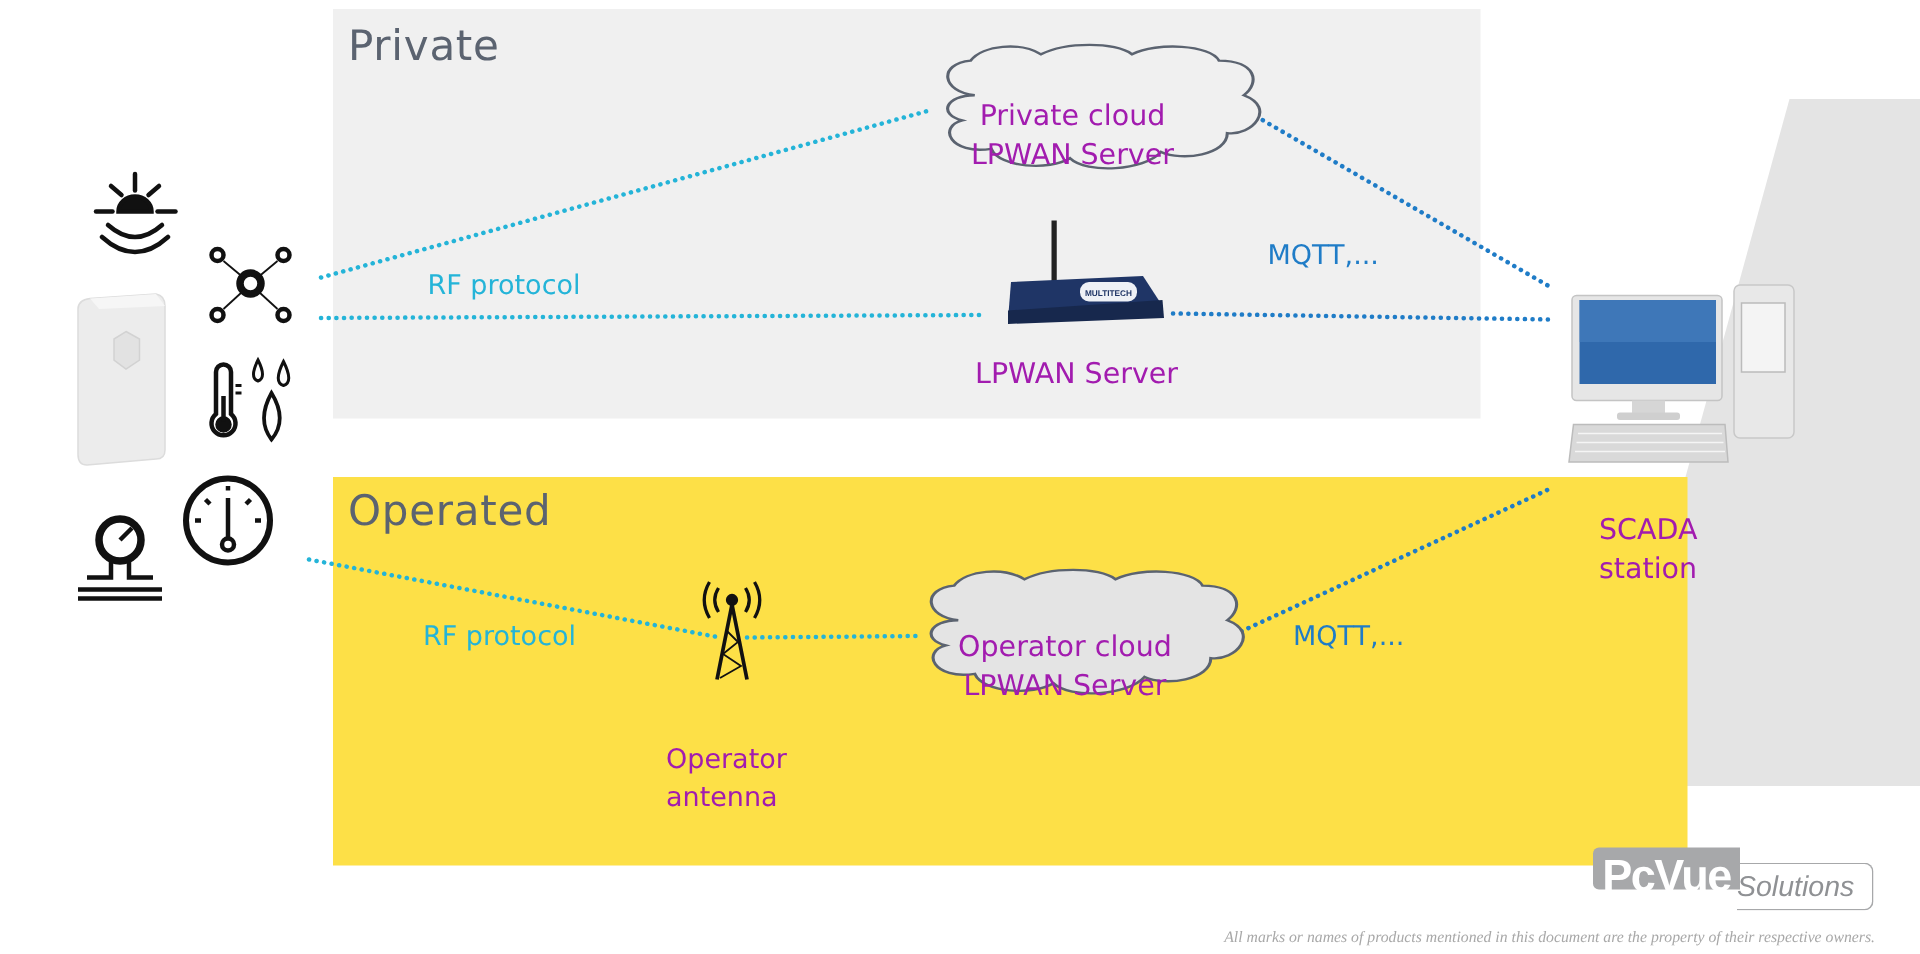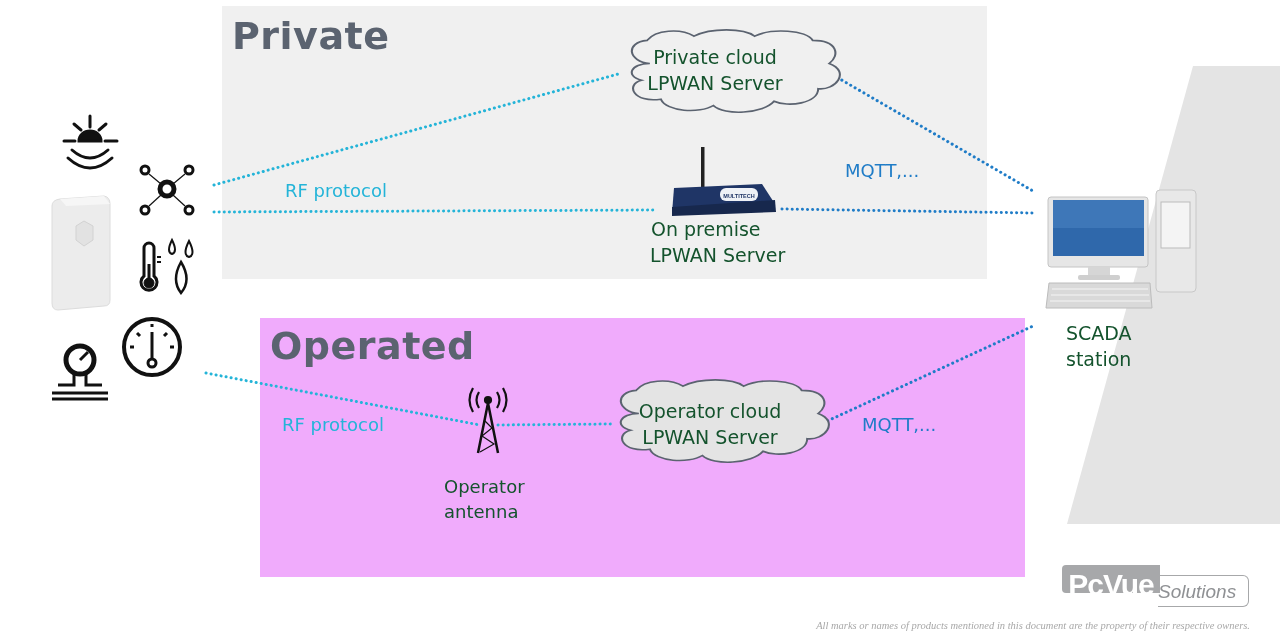--- a/index.html
+++ b/index.html
@@ -3,26 +3,26 @@
   <meta charset="utf-8">
   <style>
     html, body { margin: 0; padding: 0; }
     body {
       width: 1280px; height: 636px; position: relative; overflow: hidden;
       background: #ffffff;
       font-family: "DejaVu Sans", "Liberation Sans", sans-serif;
     }
     .panel { position: absolute; }
     #panel-private { left: 222px; top: 6px; width: 765px; height: 273px; background: #f0f0f0; }
-    #panel-operated { left: 222px; top: 318px; width: 765px; height: 259px; background: #f0abfc; margin-left: 38px; }
+    #panel-operated { left: 222px; top: 318px; width: 903px; height: 259px; background: #fde047; }
     .panel-title {
-      position: absolute; font-size: 38px; color: #5b6370; font-weight: 700;
+      position: absolute; font-size: 28px; color: #5b6370; font-weight: 400;
       letter-spacing: 0.5px;
     }
-    .label { position: absolute; color: #14532d; font-size: 18px; line-height: 25px; text-align: center; white-space: nowrap; }
+    .label { position: absolute; color: #a21caf; font-size: 18px; line-height: 25px; text-align: center; white-space: nowrap; margin-top: 20px; }
     .rf { position: absolute; color: #24b4d8; font-size: 18px; white-space: nowrap; }
     .mqtt { position: absolute; color: #1f7cc7; font-size: 18px; white-space: nowrap; }
     svg.overlay { position: absolute; left: 0; top: 0; }
     .disclaimer {
       position: absolute; right: 30px; top: 620px; font-family: Liberation Serif, serif;
       font-style: italic; font-size: 10.5px; color: #a8a8a8; white-space: nowrap;
     }
     .logo { position: absolute; left: 1062px; top: 565px; width: 188px; height: 44px; }
     .logo-main {
       position: absolute; left: 0; top: 0; height: 28px; width: 98px; background: #a7a8aa;
@@ -166,21 +166,20 @@
     <line x1="52" y1="399" x2="108" y2="399" stroke-width="3"></line>
   </g>
 </svg>
 
 <div class="label" style="left:640px; top:44px; width:150px; font-size:19px; line-height:26px;">
   <div>Private cloud</div>
   <div>LPWAN Server</div>
 </div>
 
 <div class="label" style="left:640px; top:216px; width:180px; font-size:19px; line-height:26px; text-align:left; padding-left:10px;">
-  <div style="padding-left:1px;">On premise</div>
   <div>LPWAN Server</div>
 </div>
 
 <div class="rf" style="left:285px; top:180px;">RF protocol</div>
 <div class="mqtt" style="left:845px; top:160px;">MQTT,...</div>
 
 <div class="rf" style="left:282px; top:414px;">RF protocol</div>
 <div class="mqtt" style="left:862px; top:414px;">MQTT,...</div>
 
 <div class="label" style="left:620px; top:398px; width:180px; font-size:19px; line-height:26px;">

